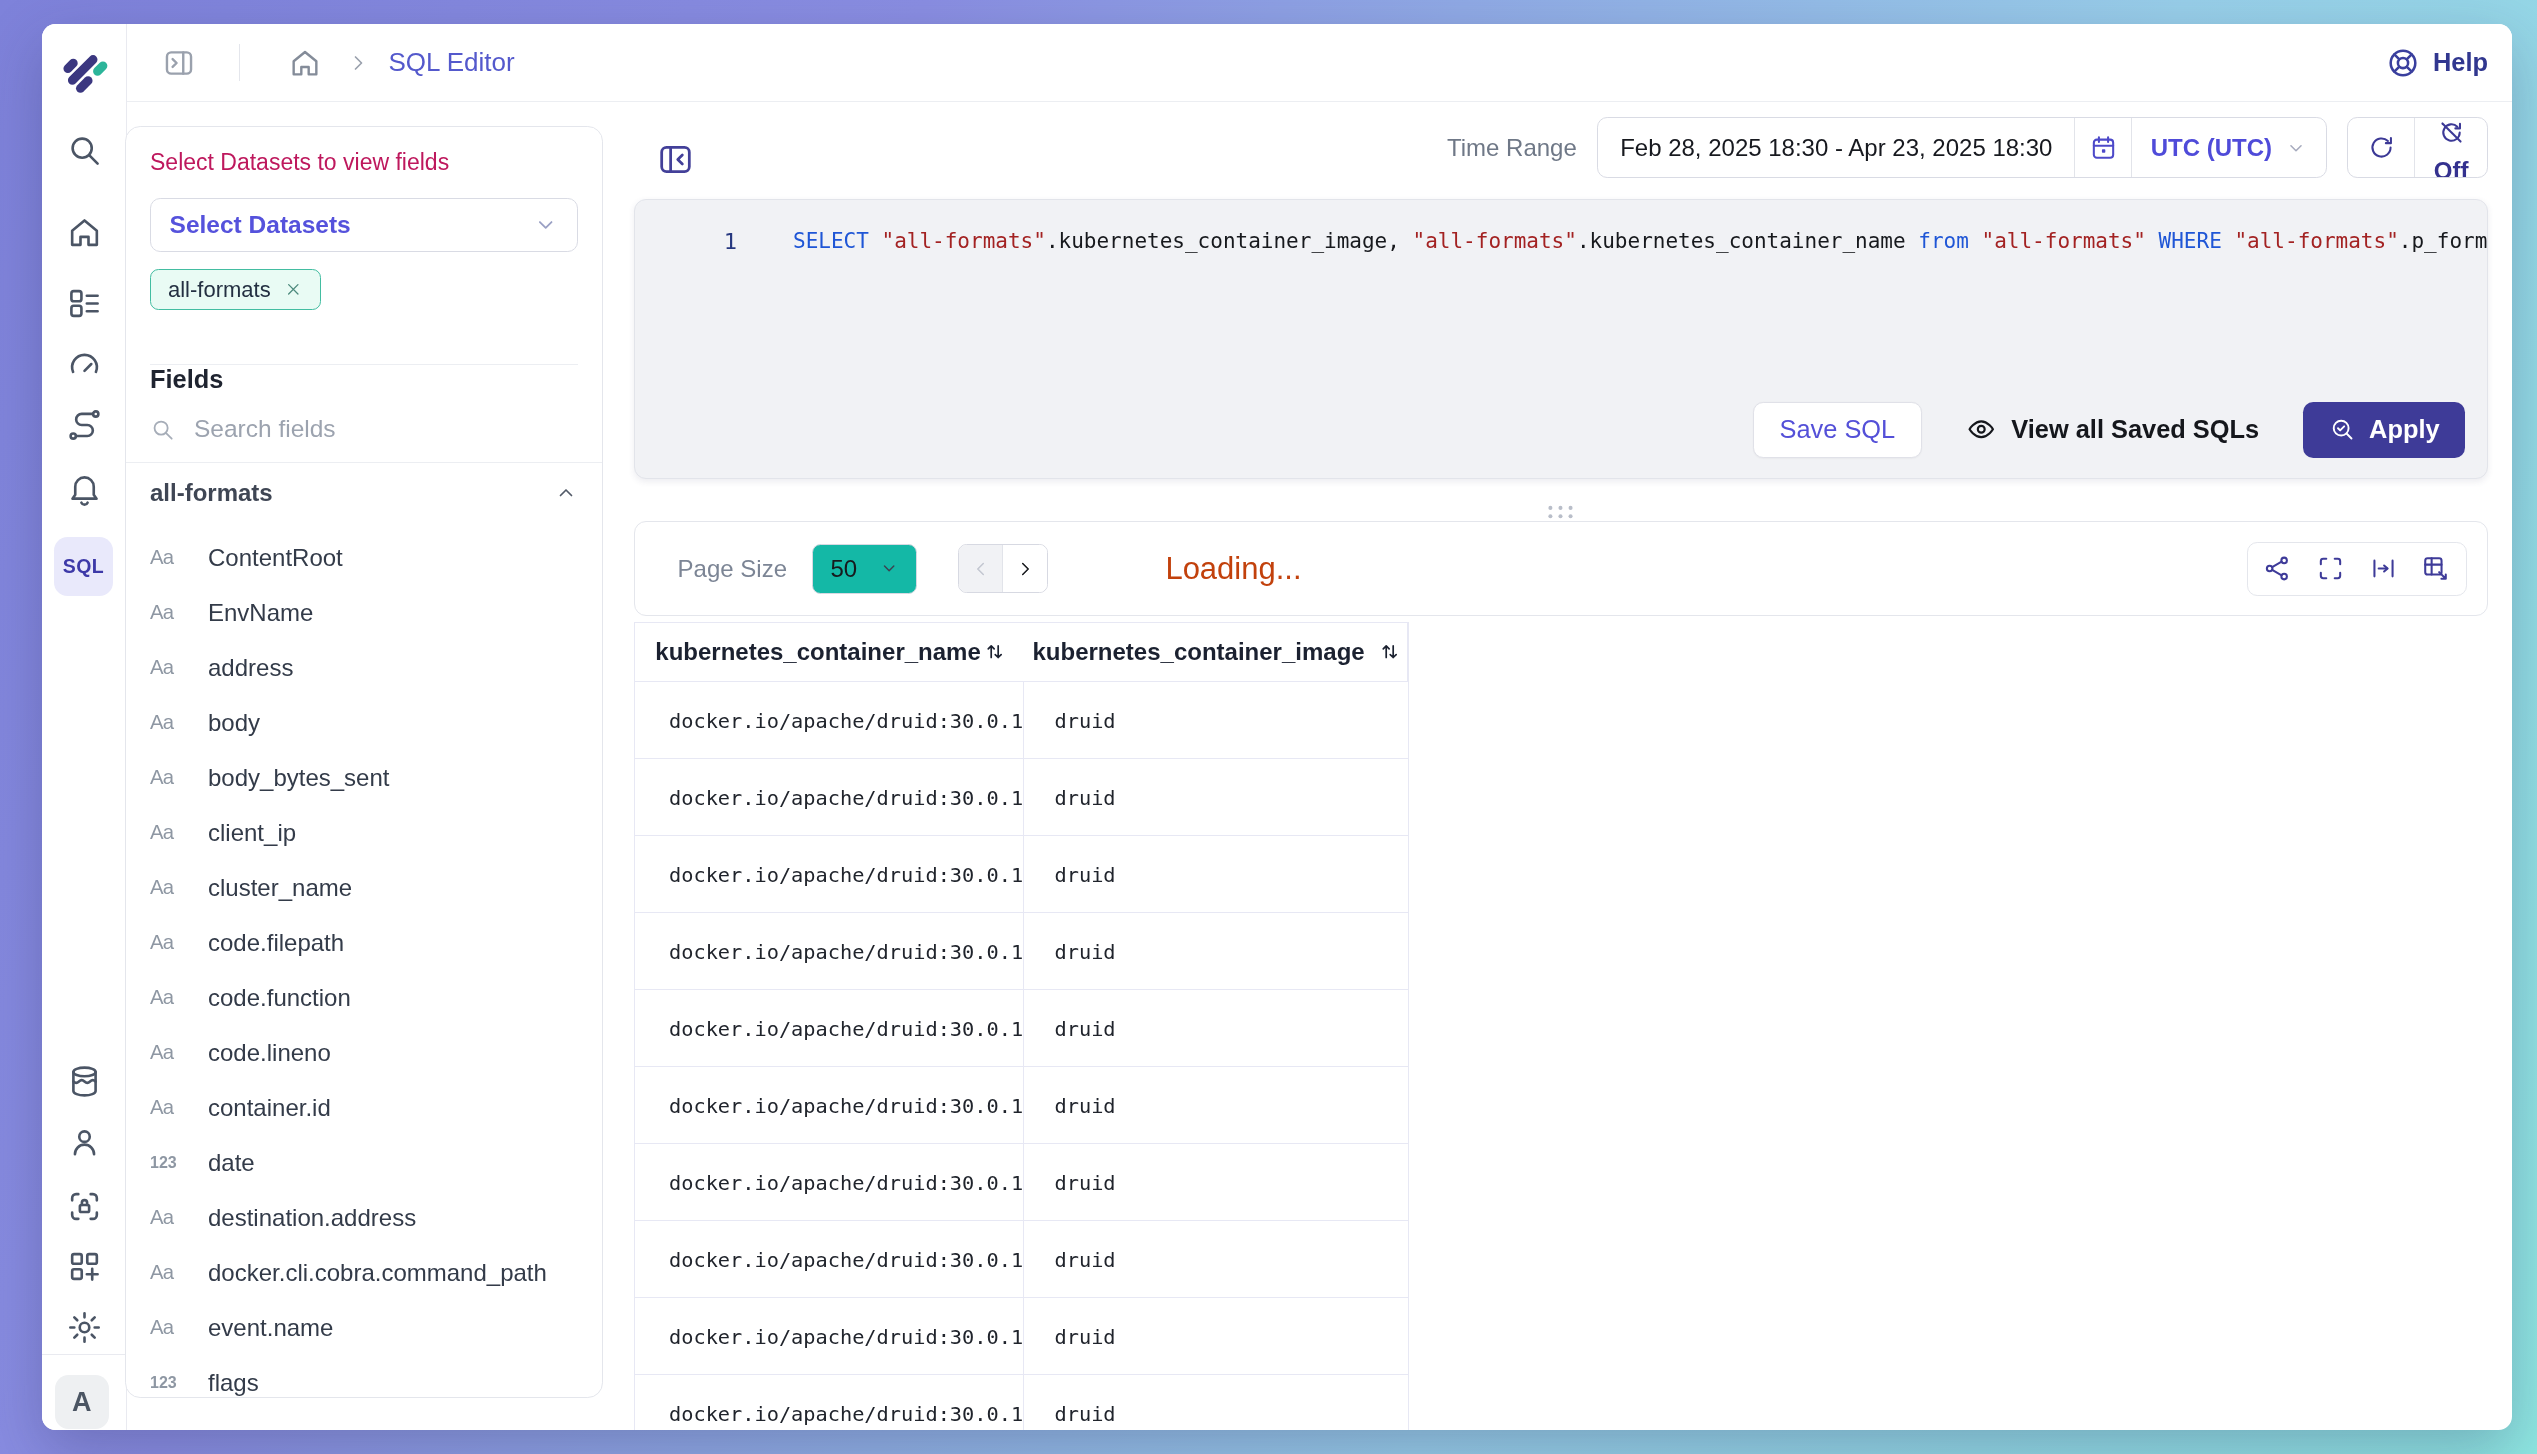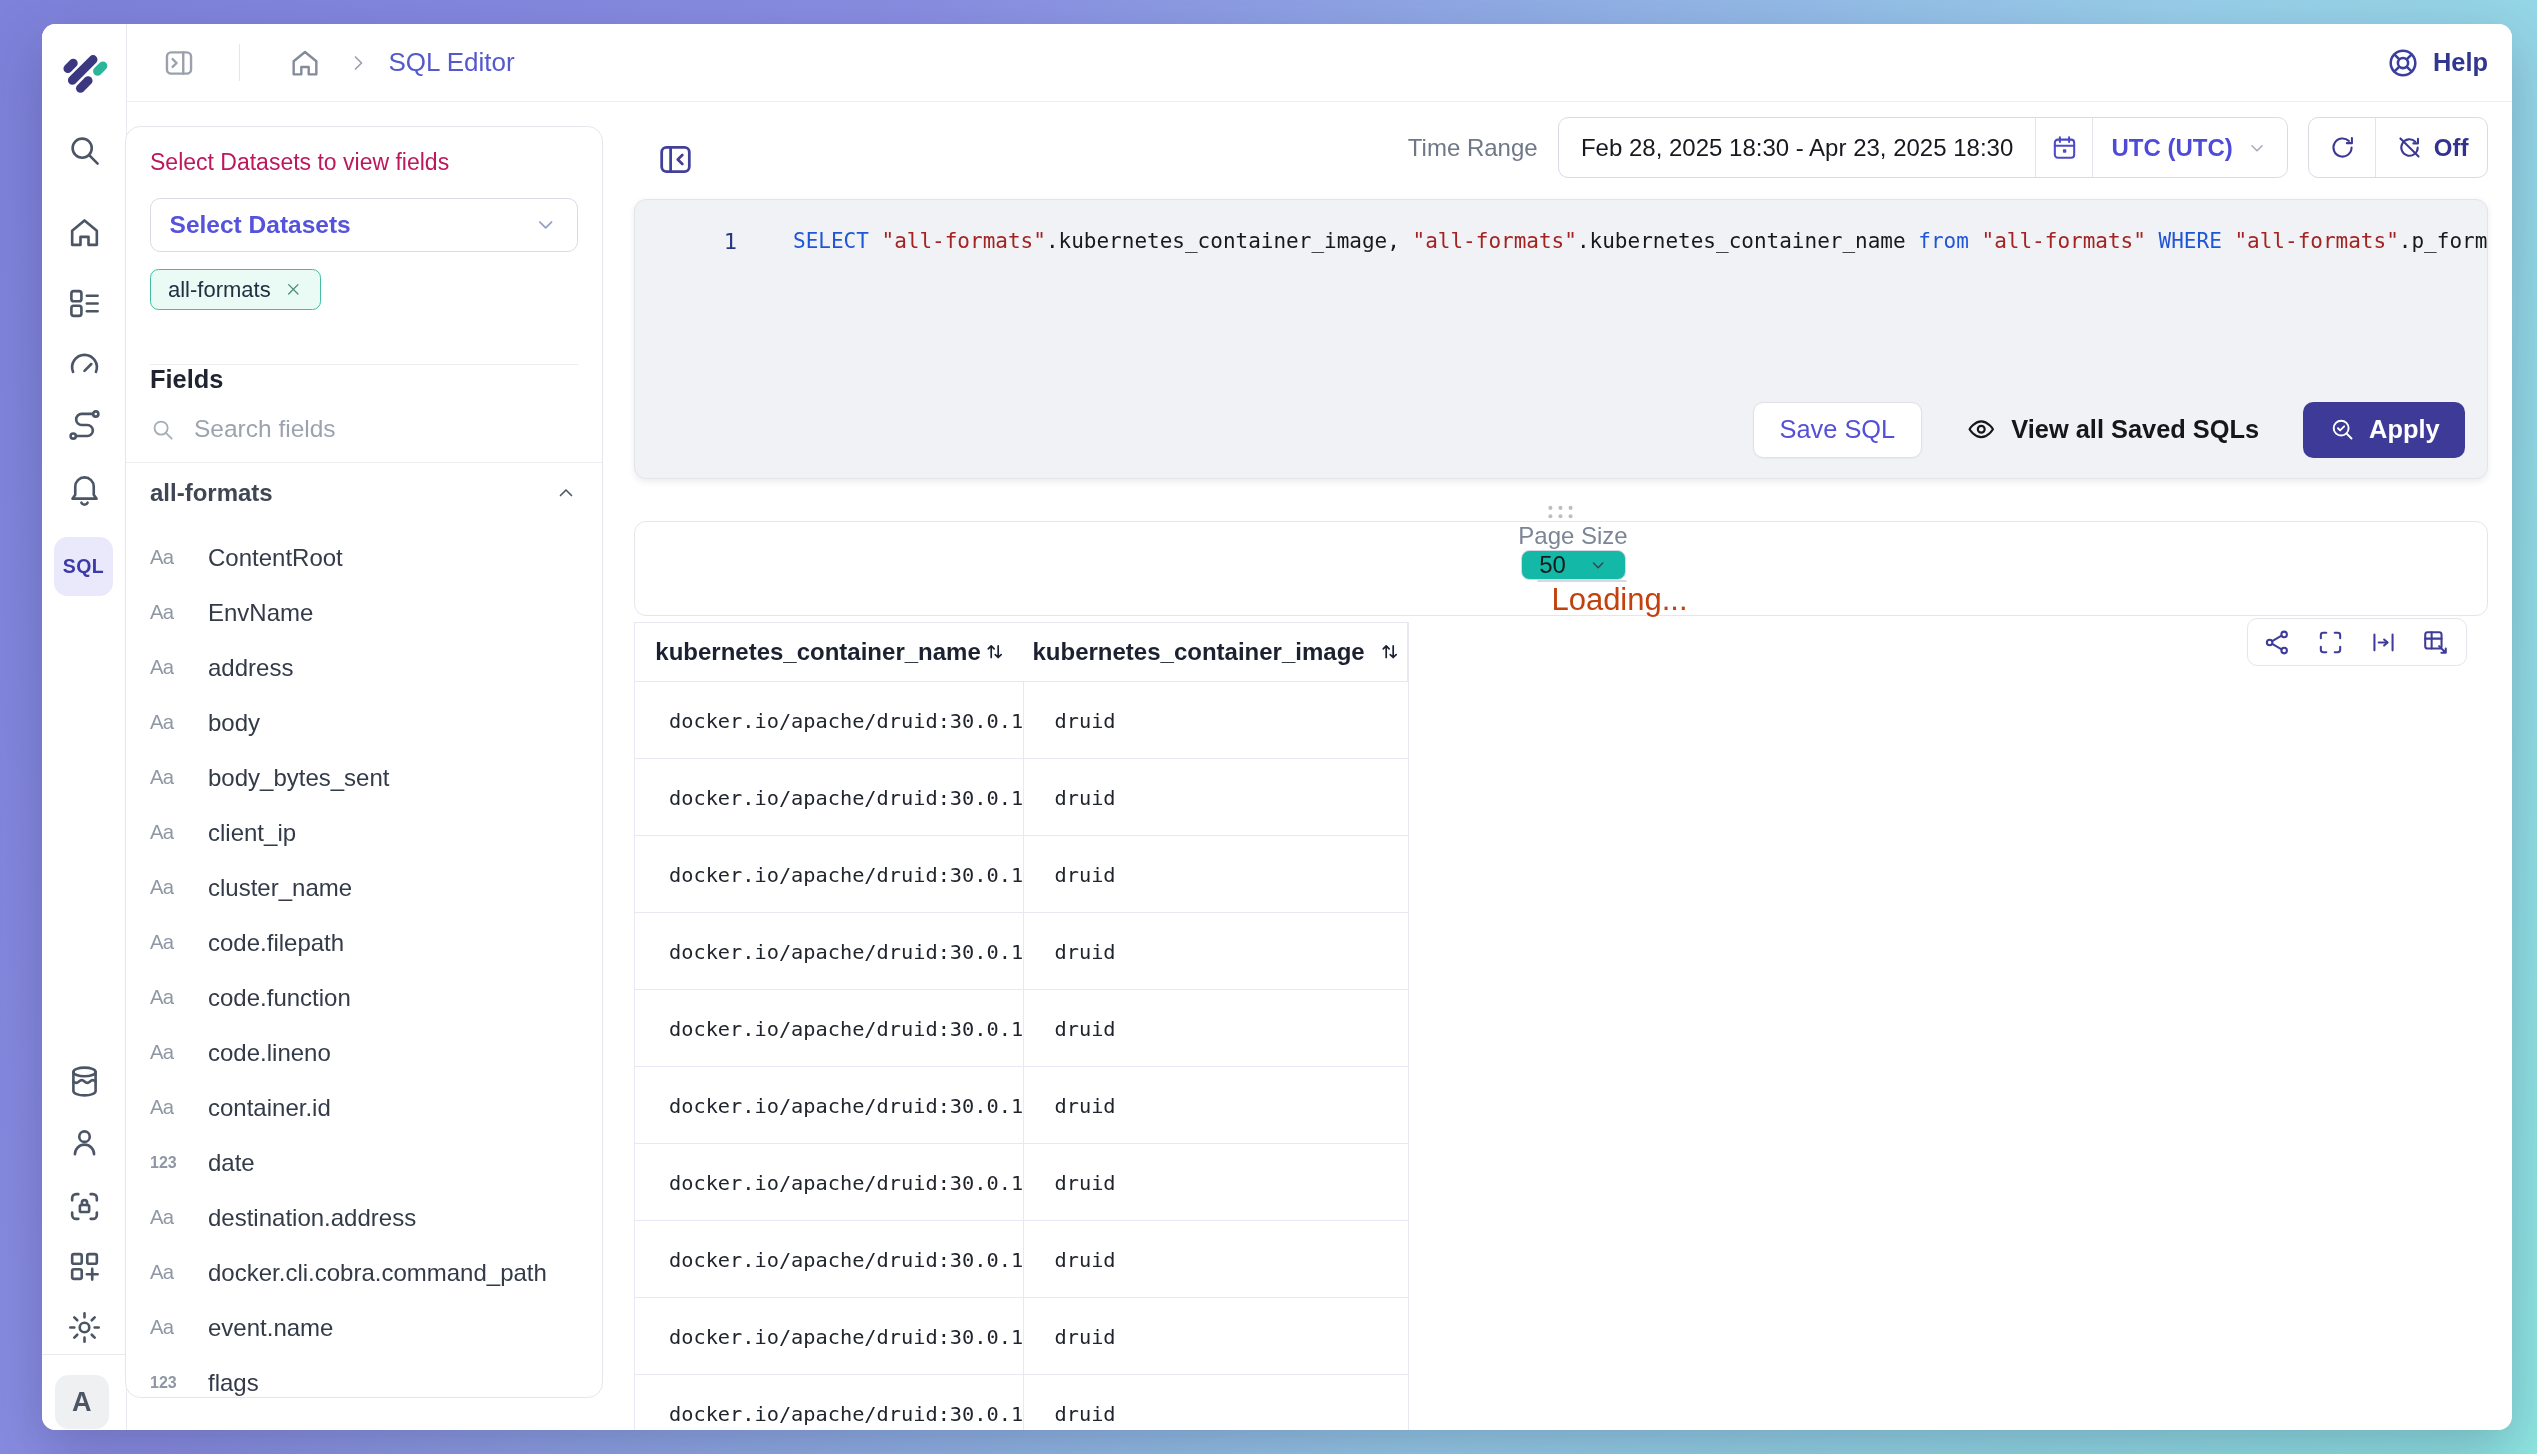--- a/index.html
+++ b/index.html
@@ -80,21 +80,21 @@
   .v-sep { width:0.8px; background:#e2e4ea; }
   .dt-cal { width:56px; display:flex; align-items:center; justify-content:center; color:#4d49c9; cursor:pointer; }
   .dt-cal svg { width:29px; height:29px; }
   .dt-utc { display:flex; align-items:center; gap:13.5px; padding:0 18.6px; cursor:pointer; }
   .dt-utc .utc-text { font-size:24px; font-weight:600; color:#4f4bd9; }
   .dt-utc .icon { width:22px; height:22px; color:#a7abbe; }
   .dt-utc .icon svg { width:22px; height:22px; }
   .refresh-group { height:61px; border:0.8px solid #d9dbe4; border-radius:10.2px; background:#fff; display:flex; align-items:stretch; overflow:hidden; }
   .rg-refresh { width:66px; display:flex; align-items:center; justify-content:center; color:#3c3996; cursor:pointer; }
   .rg-refresh svg { width:29px; height:29px; }
-  .rg-off { display:flex; align-items:center; gap:10.2px; padding:0 18.6px; cursor:pointer; color:#3c3996; }
+  .rg-off { display:flex; gap:10.2px; padding:0 18.6px; cursor:pointer; color:#3c3996;flex-direction:column; }
   .rg-off svg { width:29px; height:29px; }
   .off-text { font-size:24px; font-weight:700; color:#34318f; }
   
   .editor-panel { position:absolute; left:592px; top:175px; width:1854px; height:280px; background:#f1f2f5; border:0.8px solid #e2e4ea; border-radius:12px; box-shadow:0 2.5px 6px rgba(60,60,100,.09); overflow:hidden; }
   .code-row { padding-top:29px; display:flex; font-family:"DejaVu Sans Mono", monospace; }
   .gutter { width:102px; text-align:right; font-size:22px; color:#26377f; flex:0 0 auto; }
   .code-line { margin-left:56px; font-size:21px; color:#17191d; white-space:pre; overflow:hidden; flex:1; }
   .tok-keyword { color:#1f56d6; }
   .tok-string { color:#a32222; }
   .tok-plain { color:#17191d; }
@@ -102,21 +102,21 @@
   .btn-save { height:56px; padding:0 25.4px; background:#fff; border:0.8px solid #e0e1e8; border-radius:10.2px; font-size:25.4px; font-weight:500; color:#5450d8; display:flex; align-items:center; cursor:pointer; box-shadow:0 0.8px 1.7px rgba(0,0,0,.04); }
   .view-saved { display:flex; align-items:center; gap:15.2px; cursor:pointer; }
   .view-saved .icon { width:30.5px; height:30.5px; color:#15171c; }
   .view-saved .icon svg { width:30.5px; height:30.5px; }
   .view-saved-label { font-size:25.4px; font-weight:600; color:#15171c; }
   .btn-apply { height:56px; padding:0 25.4px; background:#3e3b98; border:none; border-radius:10.2px; color:#fff; font-size:25.4px; font-weight:600; display:flex; align-items:center; gap:13.5px; cursor:pointer; }
   .btn-apply .icon { width:27px; height:27px; color:#fff; }
   .btn-apply .icon svg { width:27px; height:27px; }
   .drag-handle { position:absolute; left:1500px; top:478px; width:37px; height:20.3px; color:#b9bec9; cursor:row-resize; }
   
-  .results-bar { position:absolute; left:592px; top:497px; width:1854px; height:95px; background:#fff; border:0.8px solid #e4e6ec; border-radius:12px; display:flex; align-items:center; padding:0 18.6px;flex-direction:column; }
+  .results-bar { position:absolute; left:592px; top:497px; width:1854px; height:95px; background:#fff; border:0.8px solid #e4e6ec; border-radius:12px; display:flex; align-items:center; padding:0 18.6px; }
   .ps-label { margin-left:24px; font-size:24px; color:#7c8595; }
   .ps-select { margin-left:25.4px; height:50px; padding:0 17px; border:0.8px solid #d7d9e2; border-radius:8.5px; display:flex; align-items:center; gap:22px; cursor:pointer; background:#14b8a6; }
   .ps-value { font-size:24px; color:#17191d; }
   .ps-select .icon { width:20.3px; height:20.3px; color:#3c4250; }
   .ps-select .icon svg { width:20.3px; height:20.3px; }
   .pager { margin-left:41px; height:49px; border:0.8px solid #d7d9e2; border-radius:8.5px; display:flex; overflow:hidden; }
   .pg-btn { width:44px; display:flex; align-items:center; justify-content:center; }
   .pg-prev { background:#f1f2f5; color:#c3c7d1; border-right:0.8px solid #e2e4ea; cursor:default; }
   .pg-next { background:#fff; color:#17191d; cursor:pointer; }
   .pg-btn svg { width:22px; height:22px; }

